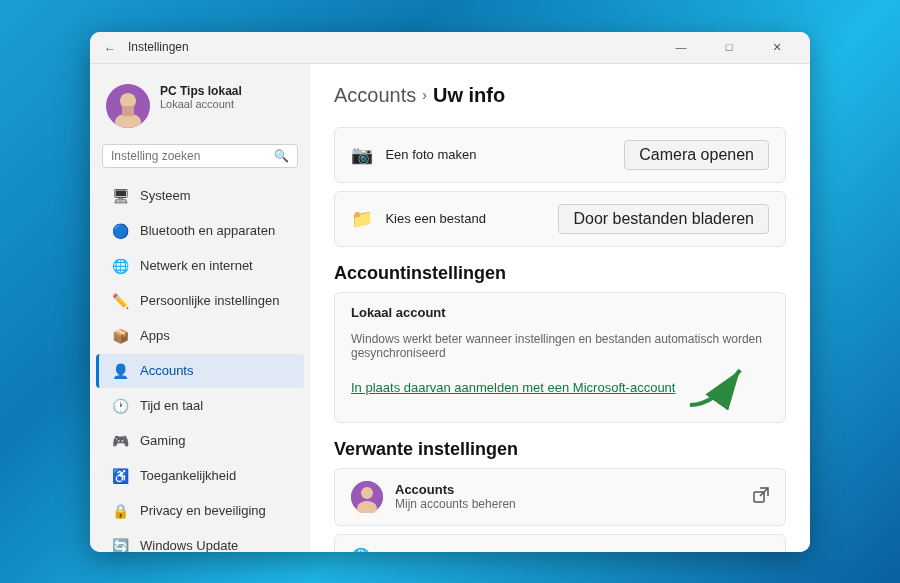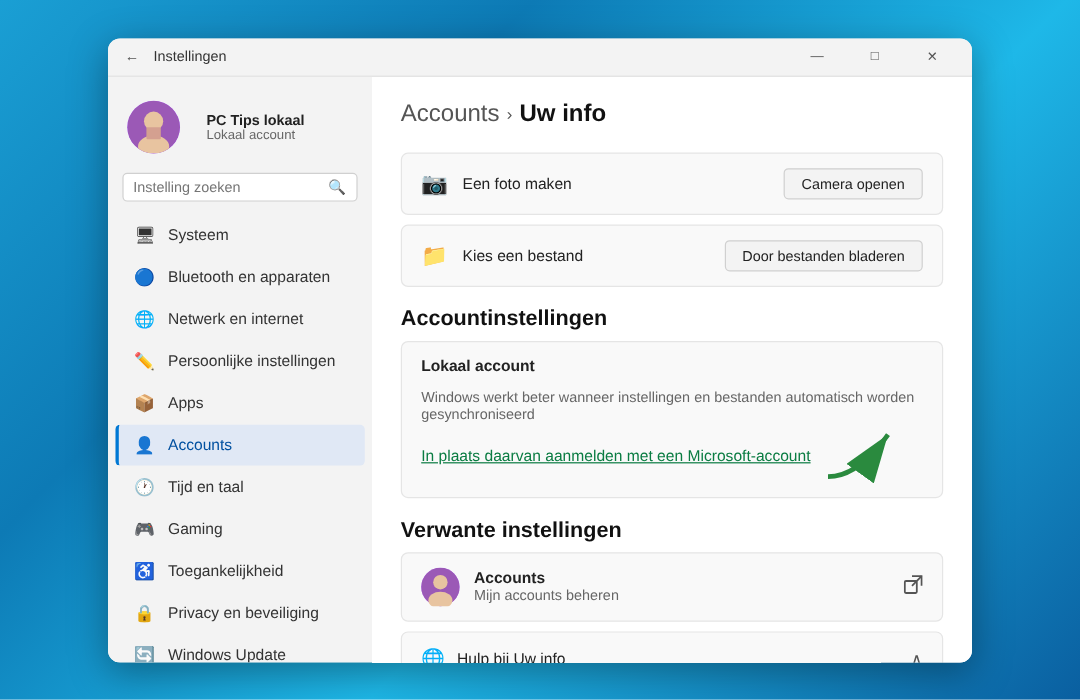--- a/index.html
+++ b/index.html
@@ -76,22 +76,21 @@
     .sidebar {
       width: 220px;
       background: #f3f3f3;
       padding: 10px 0;
       flex-shrink: 0;
       display: flex;
       flex-direction: column;
     }
     .user-info {
       display: flex;
-      align-items: center;
-      gap: 22px;
+      gap: 10px;
       padding: 10px 16px 16px 16px;
     }
     .avatar {
       width: 44px;
       height: 44px;
       border-radius: 50%;
       background: linear-gradient(135deg, #c084fc, #a855f7);
       display: flex;
       align-items: center;
       justify-content: center;
@@ -200,21 +199,21 @@
     .card-label {
       font-size: 13px;
       color: #222;
       text-align: right;
     }
     .card-btn {
       background: #f3f3f3;
       border: 1px solid #d0d0d0;
       border-radius: 4px;
       padding: 5px 14px;
-      font-size: 12px;
+      font-size: 16px;
       color: #222;
       cursor: pointer;
     }
     .section-title {
       font-size: 18px;
       font-weight: 700;
       color: #111;
       margin: 16px 0 8px 0;
     }
     .account-card {

